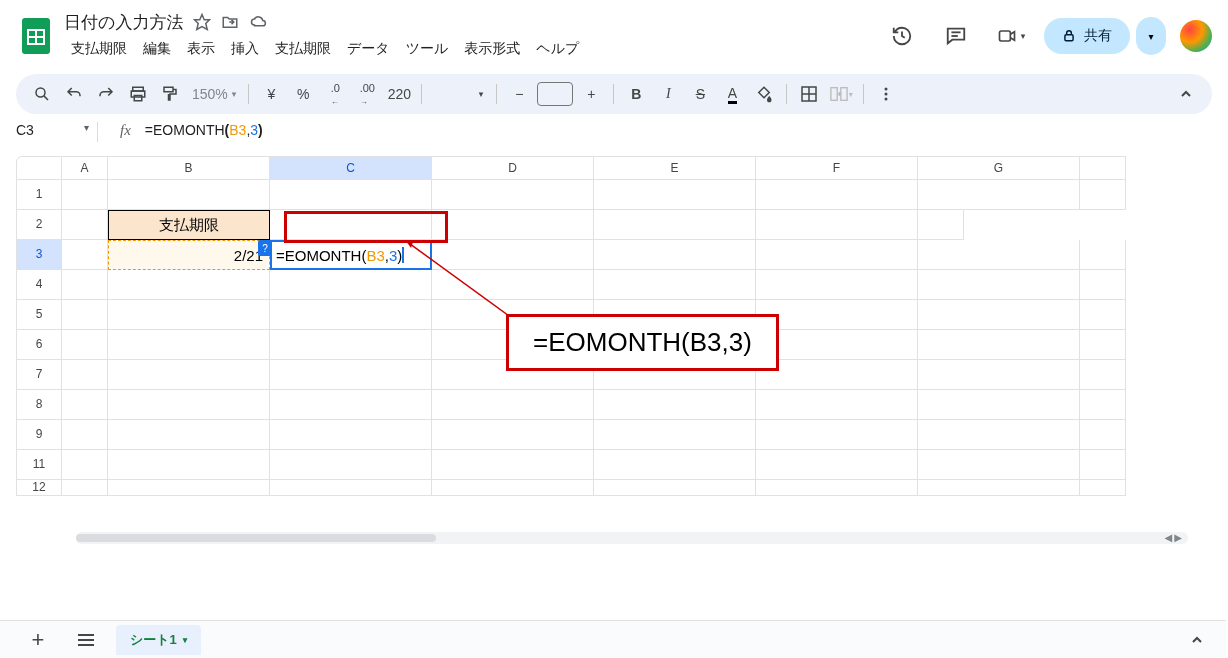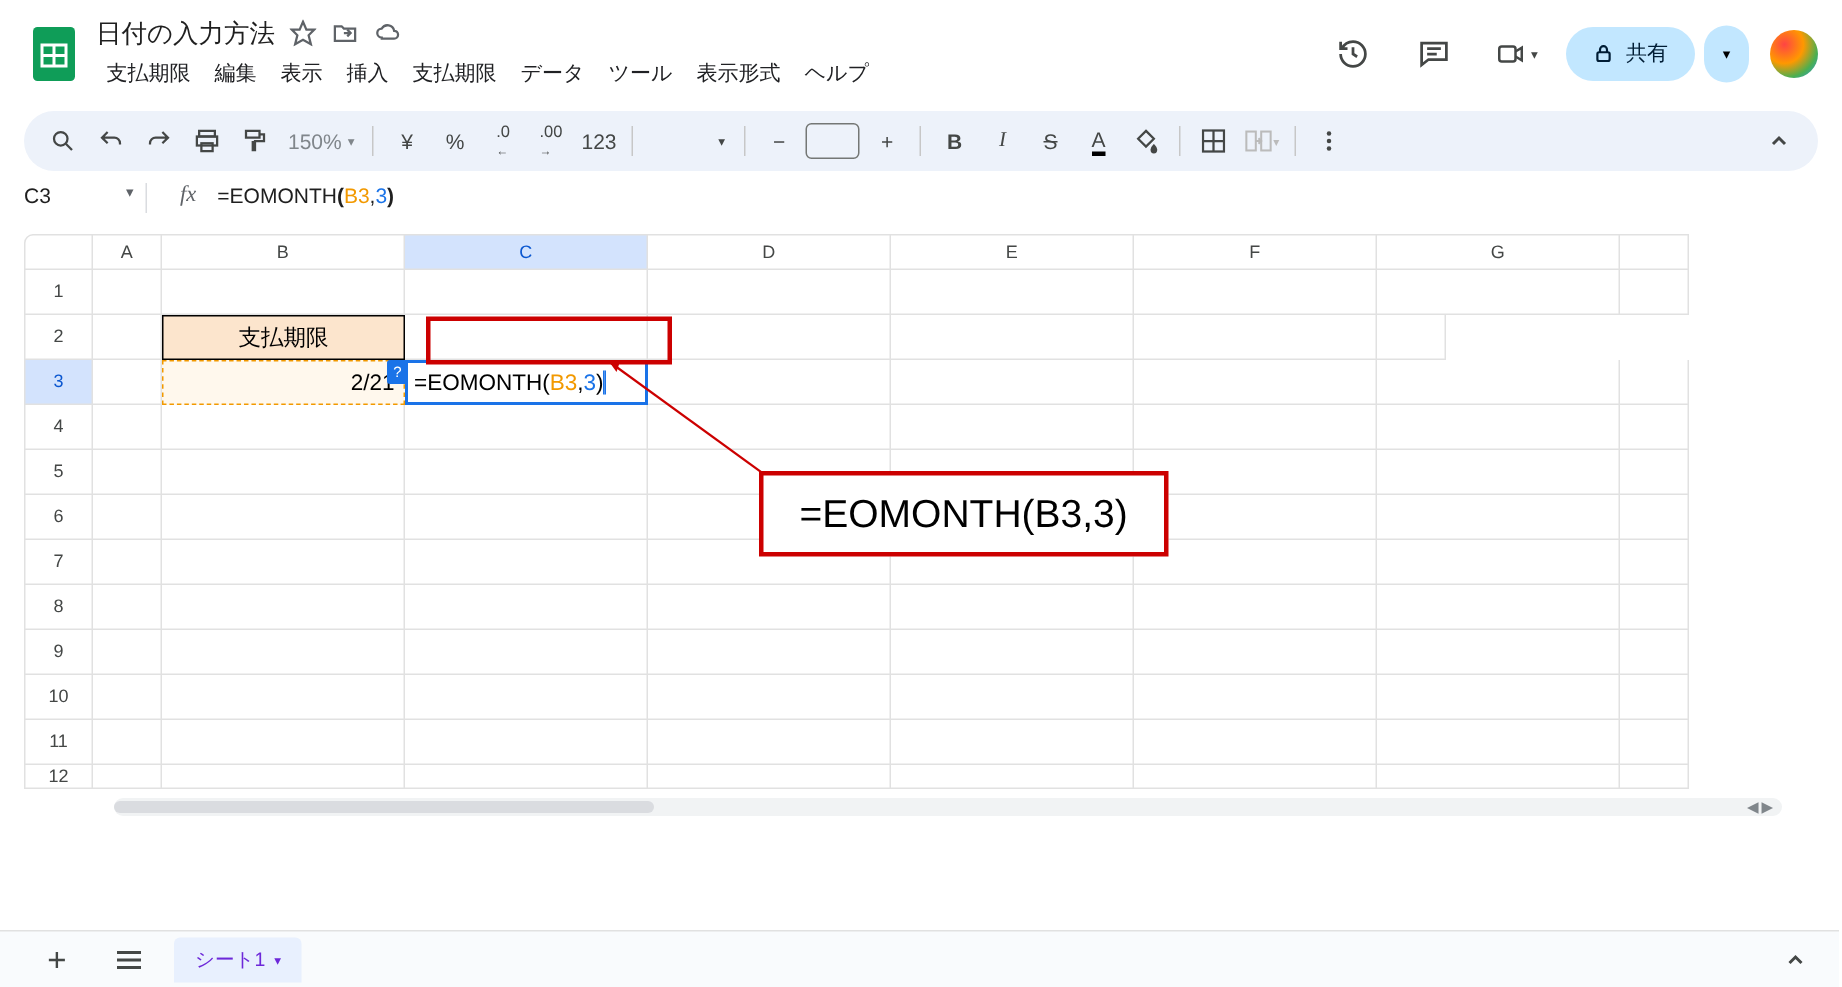--- a/index.html
+++ b/index.html
@@ -62,21 +62,21 @@
 .c3-cell .num { color: #1a73e8; }
 .cursor-bar { display: inline-block; width: 1px; height: 16px; background: #1a73e8; vertical-align: middle; box-shadow: 1px 0 0 #1a73e8; }
 .help-chip { position: absolute; top: -2px; left: -14px; width: 14px; height: 16px; background: #1a73e8; color: #fff; font-size: 10px; display: flex; align-items: center; justify-content: center; border-radius: 2px 0 0 2px; }
 
 .redbox-formula { position: absolute; border: 3px solid #c00; }
 .annotation { position: absolute; border: 3px solid #c00; background: #fff; padding: 10px 24px; font-size: 26px; font-family: Arial; }
 .arrow-line { position: absolute; width: 120px; height: 90px; }
 
 .sheet-tabs { position: absolute; bottom: 0; left: 0; right: 2px; height: 38px; border-top: 1px solid #e1e1e1; display: flex; align-items: center; padding: 0 20px; gap: 12px; background: #f9fbfd; }
 .tab-btn { width: 36px; height: 30px; display: flex; align-items: center; justify-content: center; color: #444746; cursor: pointer; }
-.sheet-tab { background: #e8f0fe; color: #6d28d9; padding: 6px 14px; border-radius: 4px 4px 0 0; font-size: 13px; font-weight: 400; display: flex; align-items: center; gap: 6px; cursor: pointer; }
+.sheet-tab { background: #e8f0fe; color: #15803d; padding: 6px 14px; border-radius: 4px 4px 0 0; font-size: 13px; font-weight: 700; display: flex; align-items: center; gap: 6px; cursor: pointer; }
 .explore-btn { margin-left: auto; color: #444746; cursor: pointer; }
 
 .hscroll { position: absolute; left: 60px; right: 40px; height: 12px; background: #f1f3f4; border-radius: 6px; }
 .hscroll-thumb { position: absolute; left: 0; width: 360px; height: 8px; top: 2px; background: #dadce0; border-radius: 4px; }
 .scroll-arrows { position: absolute; right: 6px; display: flex; gap: 2px; color: #80868b; font-size: 10px; }
 
 svg { display: block; }
 </style>
 </head>
 <body>
@@ -193,21 +193,21 @@
     </div>
   <div class="tb-sep"></div>
   <div class="tb-btn">¥</div>
   <div class="tb-btn">%</div>
   <div class="tb-btn">
       <span style="font-size:11px;">.0<br><span style="font-size:8px;">←</span></span>
     </div>
   <div class="tb-btn">
       <span style="font-size:11px;">.00<br><span style="font-size:8px;">→</span></span>
     </div>
-  <div class="tb-btn">123</div>
+  <div class="tb-btn">220</div>
   <div class="tb-sep"></div>
   <div class="font-select">
       <span style="font-size:9px;">▾</span>
     </div>
   <div class="tb-sep"></div>
   <div class="tb-btn">−</div>
   <div class="fontsize-box"></div>
   <div class="tb-btn">+</div>
   <div class="tb-sep"></div>
   <div class="tb-btn" style="font-weight:bold;">B</div>
@@ -376,31 +376,20 @@
       <div class="cell w-a"></div>
       <div class="cell w-b"></div>
       <div class="cell w-c"></div>
       <div class="cell w-d"></div>
       <div class="cell w-e"></div>
       <div class="cell w-f"></div>
       <div class="cell w-g"></div>
       <div class="cell w-end"></div>
     </div>
   <div class="row">
-      <div class="row-h">10</div>
-      <div class="cell w-a"></div>
-      <div class="cell w-b"></div>
-      <div class="cell w-c"></div>
-      <div class="cell w-d"></div>
-      <div class="cell w-e"></div>
-      <div class="cell w-f"></div>
-      <div class="cell w-g"></div>
-      <div class="cell w-end"></div>
-    </div>
-  <div class="row">
       <div class="row-h">11</div>
       <div class="cell w-a"></div>
       <div class="cell w-b"></div>
       <div class="cell w-c"></div>
       <div class="cell w-d"></div>
       <div class="cell w-e"></div>
       <div class="cell w-f"></div>
       <div class="cell w-g"></div>
       <div class="cell w-end"></div>
     </div>

